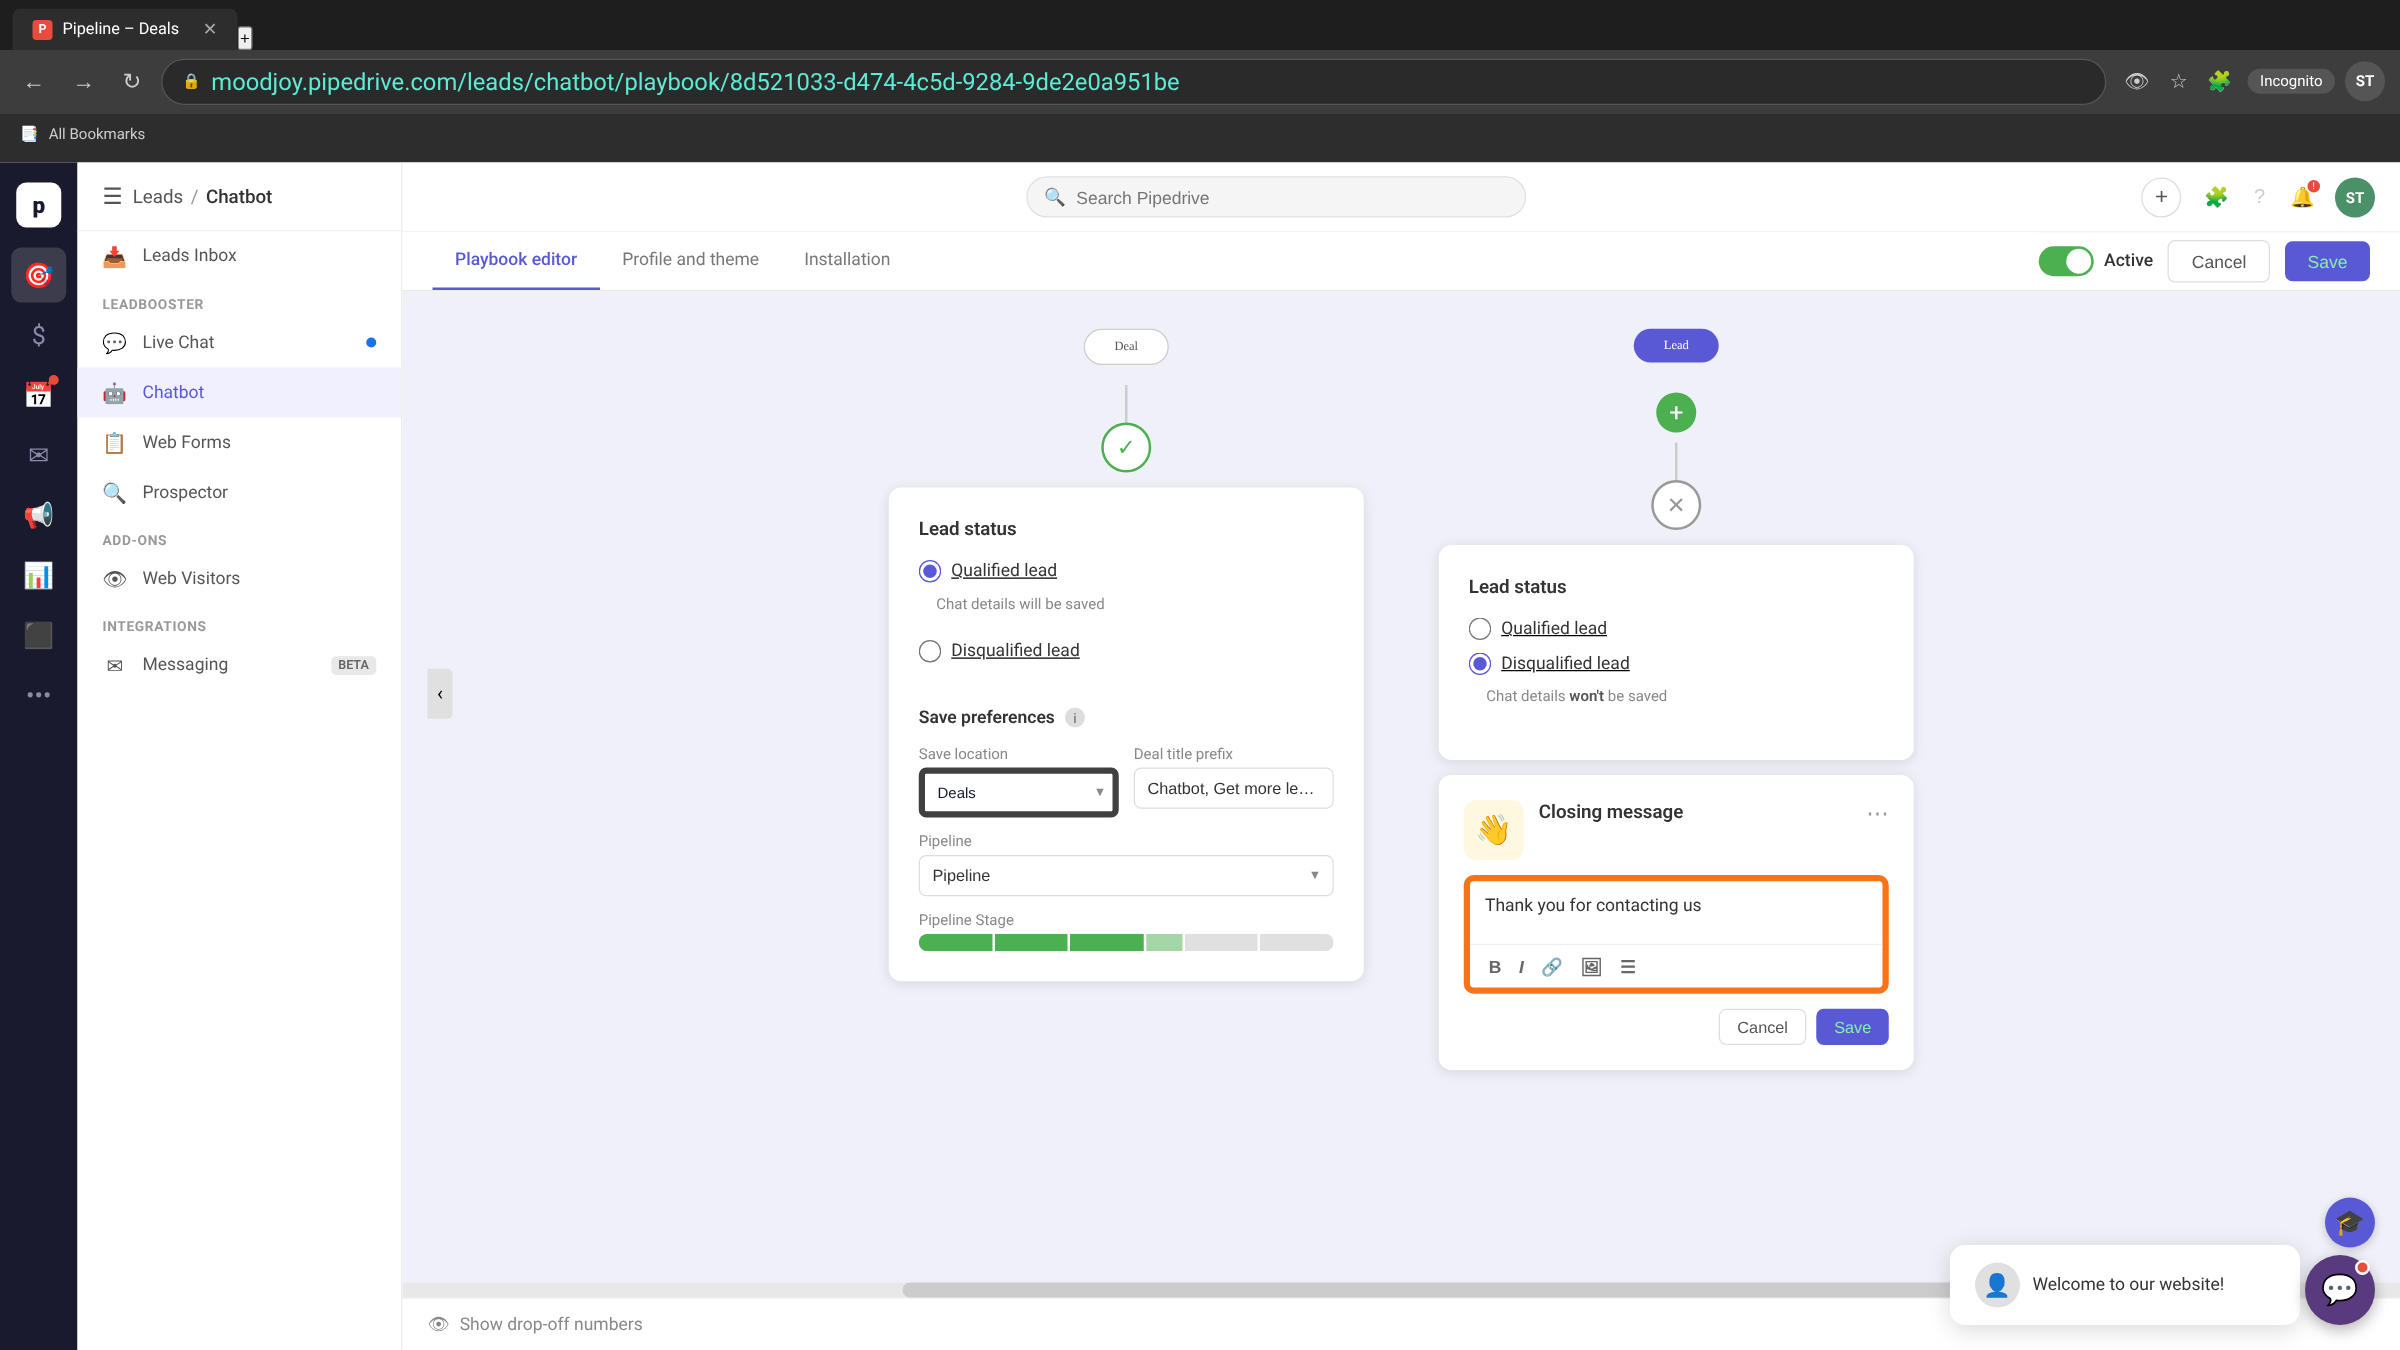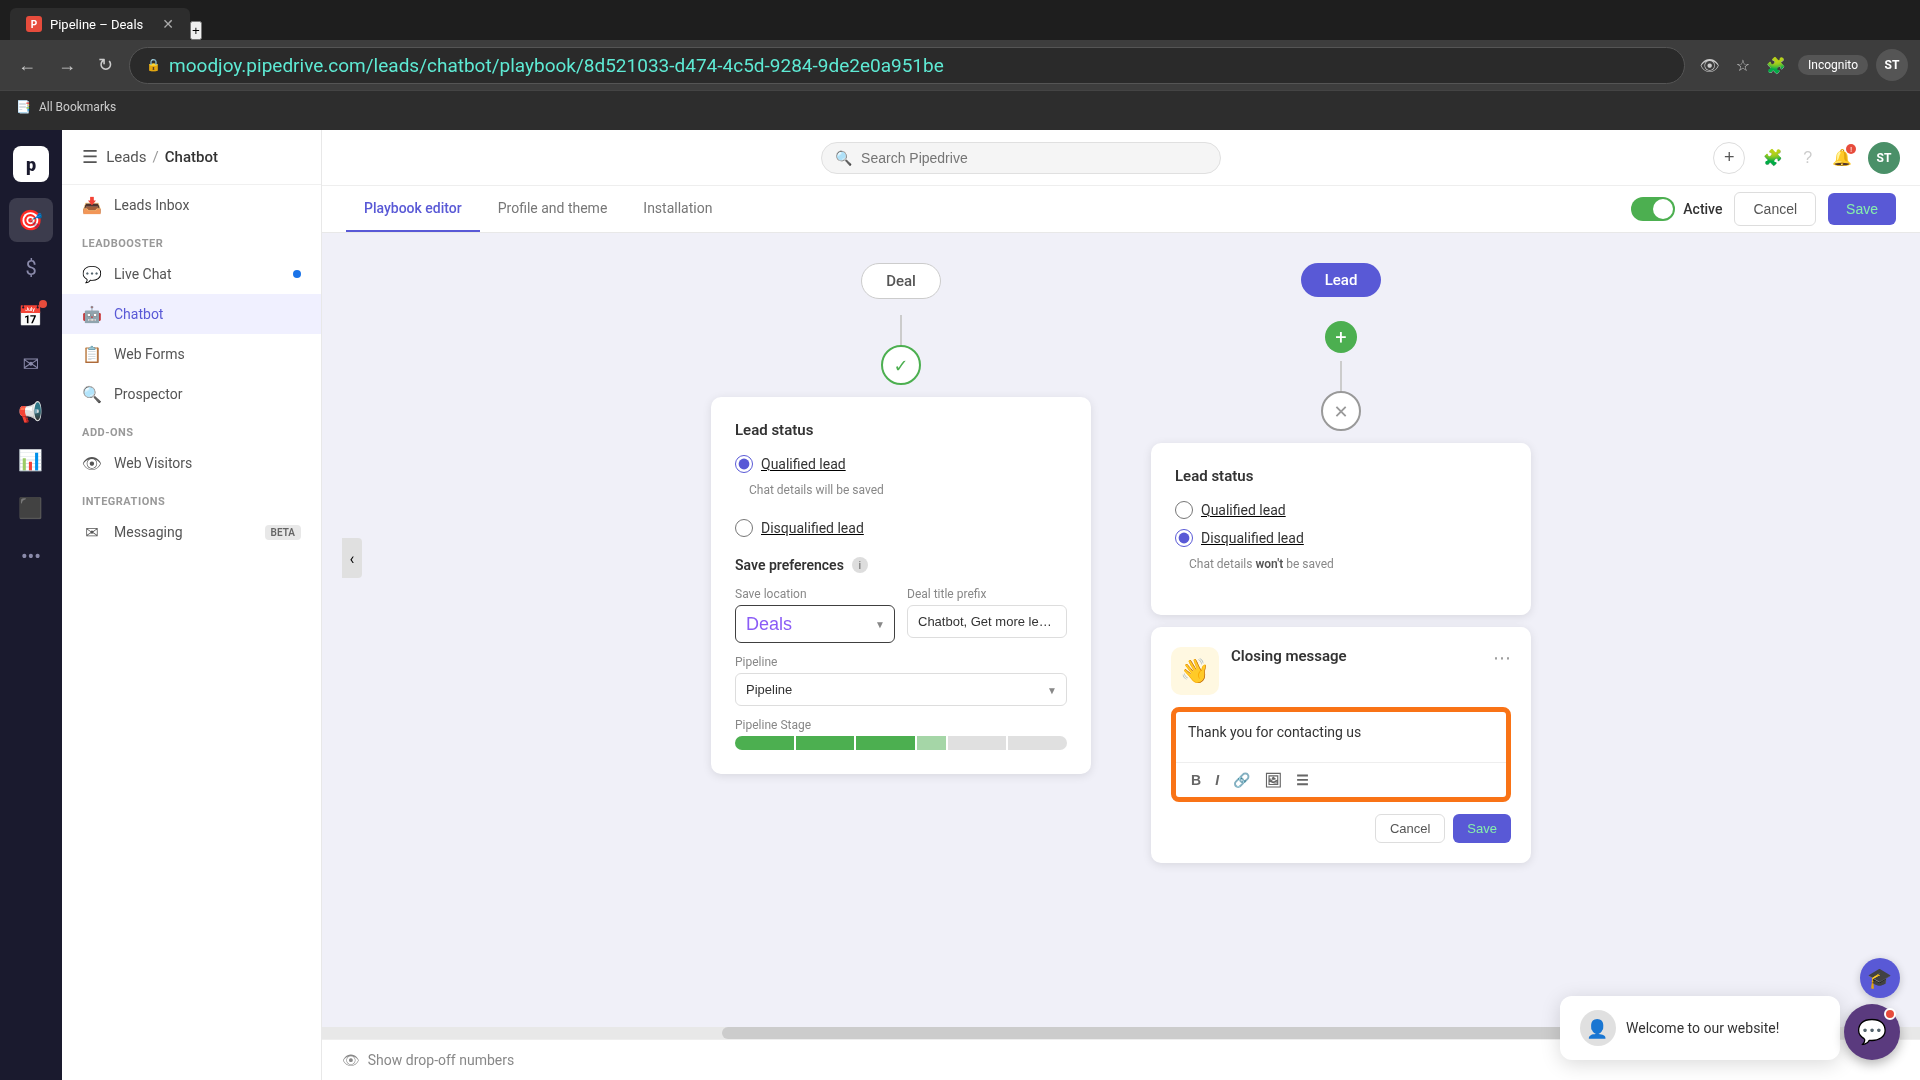--- a/index.html
+++ b/index.html
@@ -67,51 +67,51 @@
 
     
     .playbook-canvas { flex: 1; overflow: auto; padding: 20px; position: relative; background: #f0f0f8; }
     .canvas-inner { position: relative; min-height: 600px; display: flex; justify-content: center; }
 
     
     .node-container { display: flex; gap: 60px; justify-content: center; align-items: flex-start; padding-top: 10px; position: relative; }
 
     .node-column { display: flex; flex-direction: column; align-items: center; gap: 0; }
 
-    .node-top-label { padding: 8px 24px; border-radius: 20px; font-size: 15px; font-weight: 500; cursor: pointer; margin-bottom: 16px; }
+    .node-top-label { padding: 8px 24px; border-radius: 20px; font-size: 10px; font-weight: 500; cursor: pointer; margin-bottom: 16px; font-family: Liberation Serif, serif; }
     .node-top-label.deal { background: #fff; border: 1.5px solid #ccc; color: #555; }
     .node-top-label.lead { background: #5959d6; color: #fff; border: none; }
 
     .node-line { width: 2px; height: 30px; background: #ccc; margin: 0 auto; }
     .node-circle { width: 40px; height: 40px; border-radius: 50%; border: 2px solid #4caf50; background: #fff; display: flex; align-items: center; justify-content: center; color: #4caf50; font-size: 18px; }
     .node-circle.x { border-color: #999; color: #999; }
 
     .node-card { background: #fff; border-radius: 10px; box-shadow: 0 2px 10px rgba(0,0,0,0.1); padding: 24px; width: 380px; margin-top: 12px; }
     .node-card.right-card { width: 380px; }
 
     .node-card h3 { font-size: 15px; font-weight: 600; color: #333; margin-bottom: 16px; }
 
     .radio-group { display: flex; flex-direction: column; gap: 10px; margin-bottom: 8px; }
     .radio-item { display: flex; align-items: center; gap: 8px; text-decoration: underline; }
     .radio-item input[type="radio"] { width: 18px; height: 18px; accent-color: #5959d6; }
     .radio-item label { font-size: 14px; color: #333; }
     .radio-hint { font-size: 12px; color: #888; margin-left: 14px; margin-bottom: 12px; }
     .radio-hint strong { font-weight: 600; color: #555; }
 
-    .save-prefs-section { margin-top: 20px; }
+    .save-prefs-section { margin-top: 36px; }
     .save-prefs-header { display: flex; align-items: center; gap: 8px; margin-bottom: 14px; }
     .save-prefs-header h4 { font-size: 14px; font-weight: 600; color: #333; }
     .info-icon { width: 16px; height: 16px; background: #ddd; border-radius: 50%; display: flex; align-items: center; justify-content: center; font-size: 11px; color: #666; cursor: pointer; }
 
     .form-row { display: flex; gap: 12px; margin-bottom: 12px; }
     .form-col { flex: 1; }
     .form-col label { font-size: 12px; color: #888; margin-bottom: 4px; display: block; }
 
     .select-wrap { position: relative; }
-    .select-wrap select { width: 100%; padding: 8px 32px 8px 10px; border: 1px solid #404040; border-radius: 6px; background: #fff; font-size: 18px; color: #8b5cf6; appearance: none; cursor: pointer; }
+    .select-wrap select { width: 100%; padding: 8px 32px 8px 10px; border: 5px solid #404040; border-radius: 6px; background: #fff; font-size: 12px; color: #0f172a; appearance: none; cursor: pointer; }
     .select-wrap::after { content: '▼'; position: absolute; right: 10px; top: 50%; transform: translateY(-50%); font-size: 10px; color: #888; pointer-events: none; }
 
     .text-input { width: 100%; padding: 8px 10px; border: 1px solid #ddd; border-radius: 6px; font-size: 13px; color: #333; }
 
     .progress-bar-container { display: flex; height: 14px; border-radius: 7px; overflow: hidden; gap: 2px; margin-top: 4px; }
     .progress-segment { height: 100%; }
     .progress-segment.filled { background: #4caf50; flex: 1; }
     .progress-segment.partial { background: #a5d6a7; flex: 0.5; }
     .progress-segment.empty { background: #e0e0e0; flex: 1; }
 

